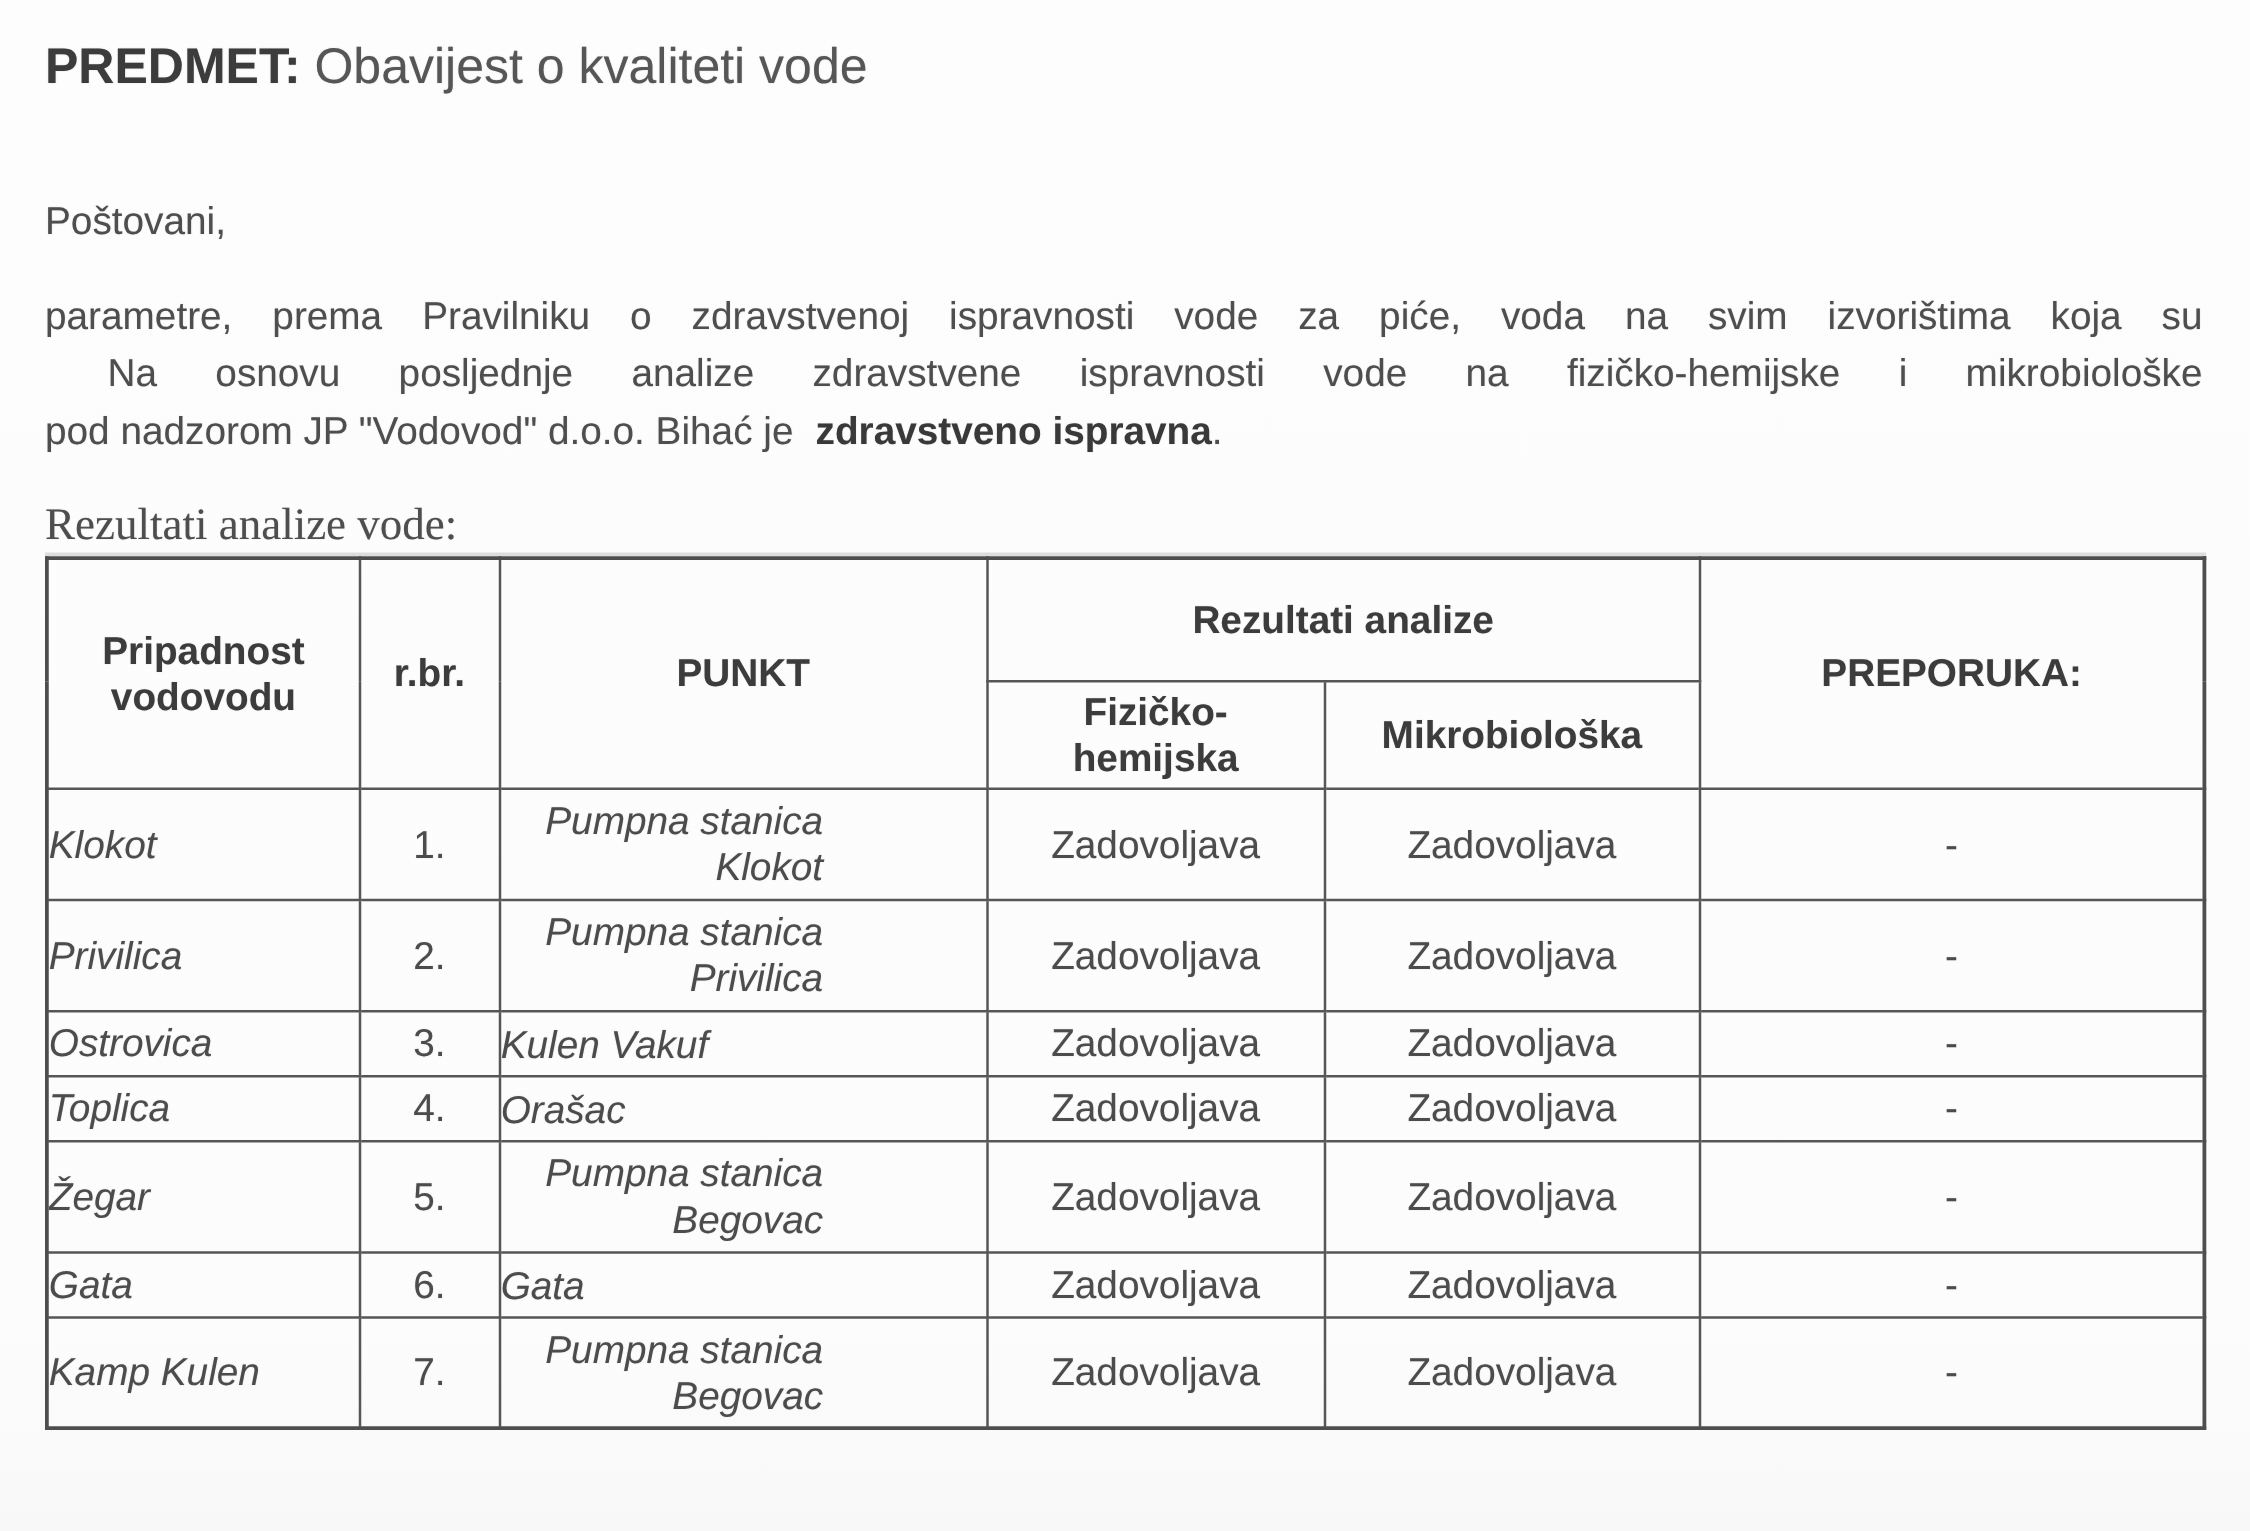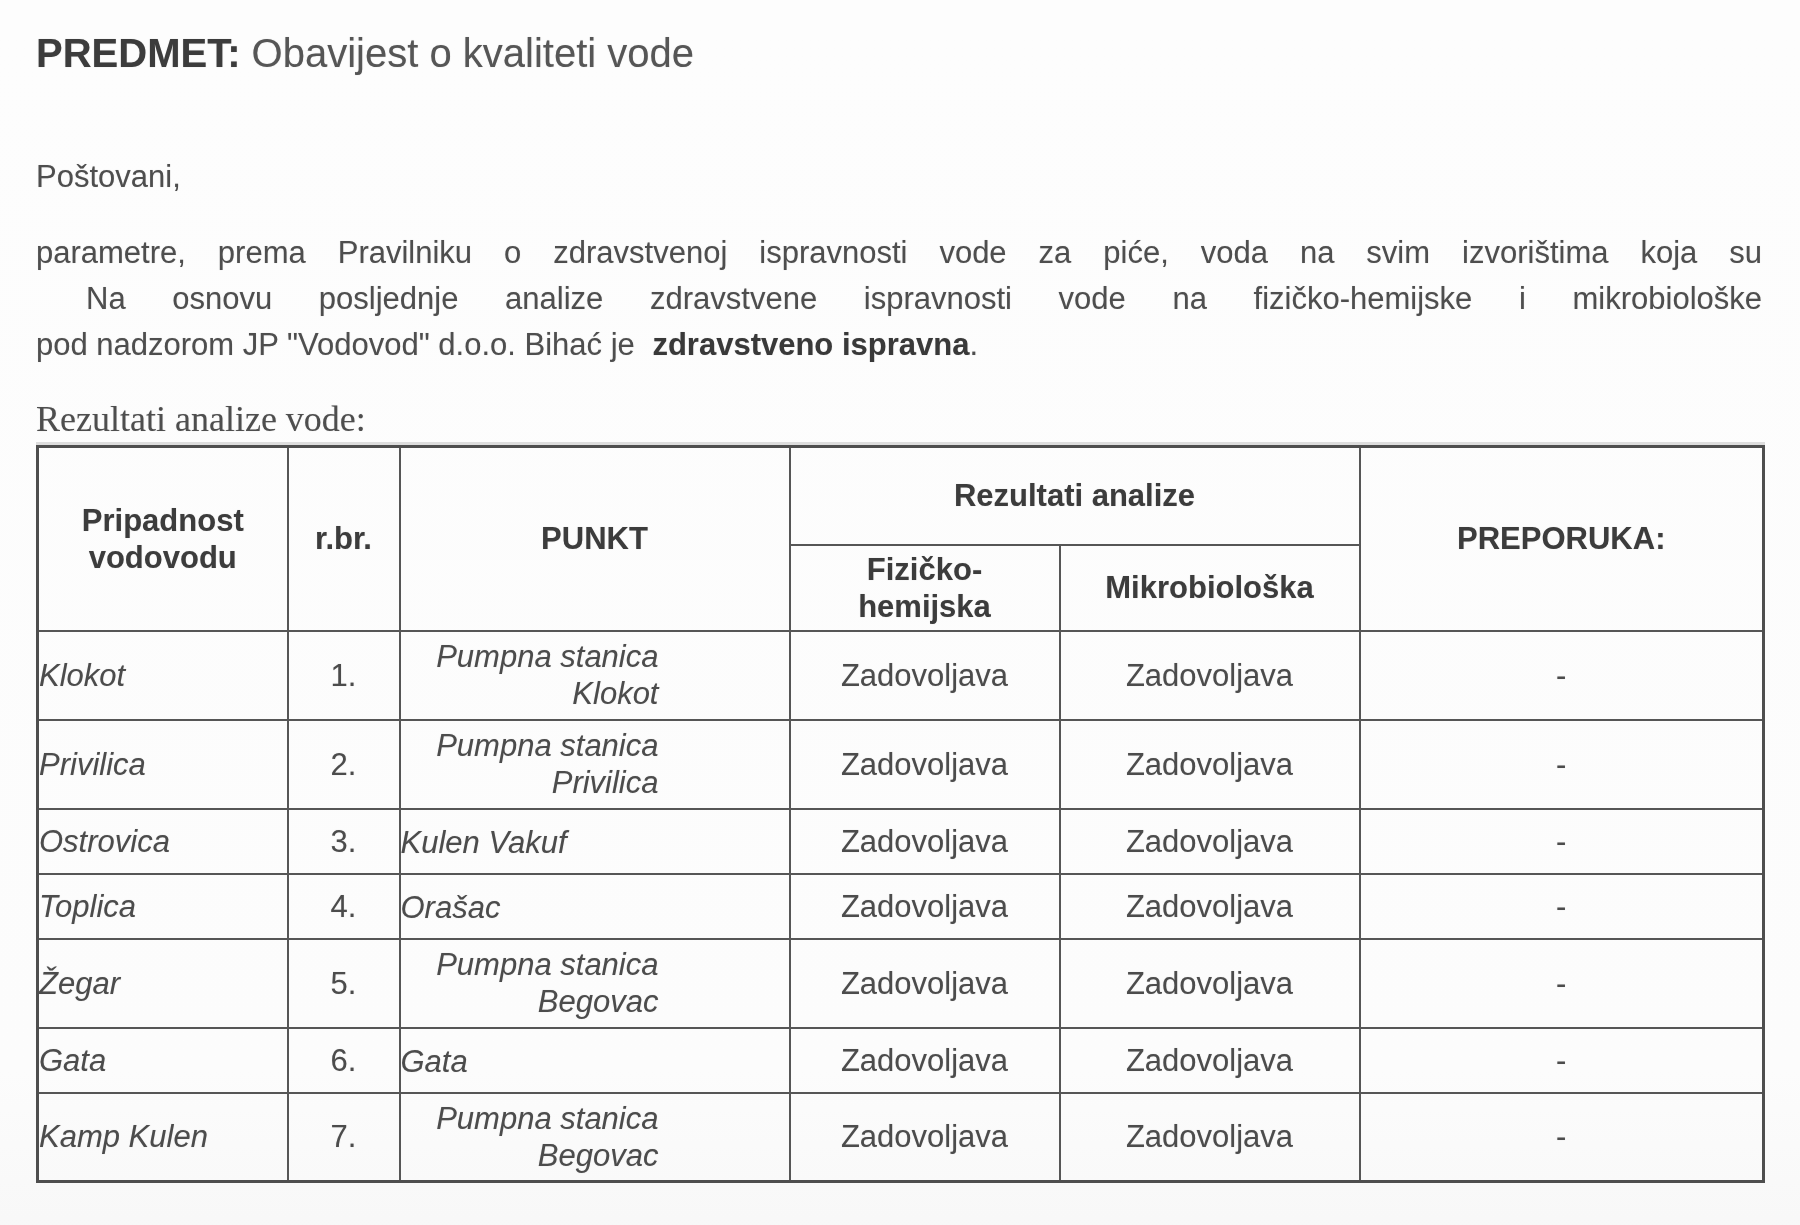--- a/index.html
+++ b/index.html
@@ -59,21 +59,21 @@
     vertical-align: middle;
     padding: 0;
     line-height: 37px;
     overflow: hidden;
   }
   table.results { border: 3px solid #4e4e4e; }
   table.results th { font-weight: bold; color: #3c3c3c; text-align: center; }
   tr.hrow1 { height: 98px; }
   tr.hrow2 { height: 86px; }
   tr.tall  { height: 89px; }
-  tr.short { height: 65px; }
+  tr.short { height: 52px; }
   td.c1 { text-align: left; padding-left: 20px; font-style: italic; }
   td.c2 { text-align: center; }
   td.c3 { text-align: left; padding-left: 18px; }
   td.c4, td.c5, td.c6 { text-align: center; margin-left: 48px; }
   th.hc1 .wrap-narrow { display: inline-block; max-width: 200px; }
   th.hc4 .wrap-narrow { display: inline-block; max-width: 160px; }
   .pwrap { display: inline-block; max-width: 258px; text-align: right; vertical-align: middle; font-style: italic; }
 </style>
 </head>
 <body>

